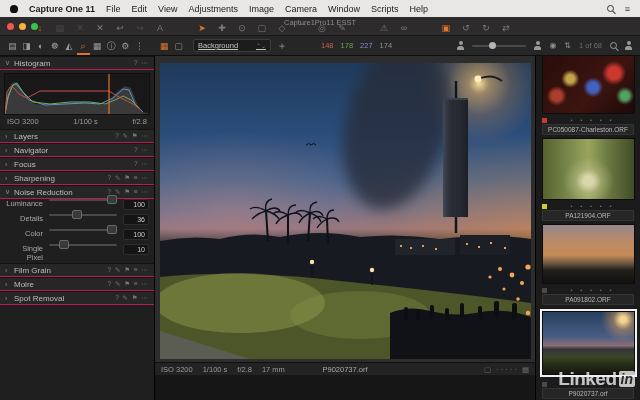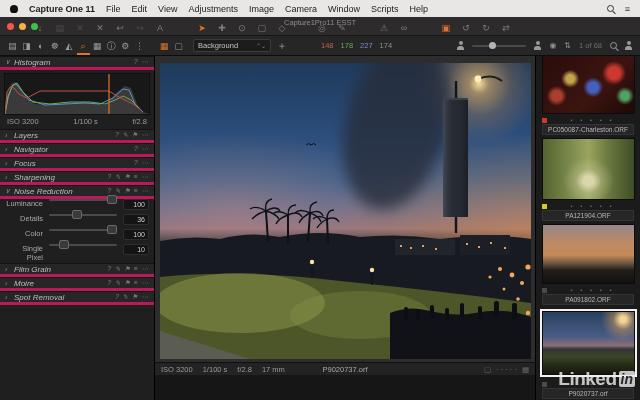--- a/index.html
+++ b/index.html
@@ -32,38 +32,38 @@
   .dim { color:#4e4e4e; }
 
   
   .toolbar2 { position:absolute; top:36px; left:0; width:640px; height:20px; background:#262626;
     border-bottom:1px solid #0d0d0d; display:flex; align-items:center; font-size:9px; color:#8f8f8f; }
   .tabs { display:flex; width:152px; justify-content:space-between; padding:0 6px; }
   .tab { width:13px; height:18px; text-align:center; line-height:18px; font-size:9px; color:#9a9a9a; }
   .tab.active { color:#e0742c; border-bottom:2px solid #e0742c; }
   .vtoggle { display:flex; gap:6px; margin-left:8px; }
   .bgsel { margin-left:10px; width:78px; height:13px; background:#1c1c1c; border:1px solid #3c3c3c;
-    border-radius:2px; font-size:7.5px; color:#c3c3c3; display:flex; align-items:center; padding:0 4px; }
+    border-radius:2px; font-size:7.5px; color:#c3c3c3; display:flex; align-items:center; padding:0 4px;text-decoration:underline; }
   .bgsel .arrows { margin-left:auto; font-size:6px; color:#888; line-height:6px; }
   .plus { margin-left:6px; color:#9a9a9a; font-size:10px; }
   .rgb { display:flex; gap:7px; margin-left:34px; font-size:7.5px; }
   .rcluster { margin-left:auto; display:flex; align-items:center; gap:8px; padding-right:8px; font-size:8px; }
   .slider-sm { width:54px; height:2px; background:#4a4a4a; border-radius:1px; position:relative; }
   .slider-sm .knob { position:absolute; top:-3px; left:30%; width:7px; height:7px; border-radius:50%; background:#b5b5b5; }
   .person { width:7px; height:9px; position:relative; }
   .person::before { content:""; position:absolute; top:0; left:2px; width:4px; height:4px; border-radius:50%; background:#9a9a9a; }
   .person::after { content:""; position:absolute; bottom:0; left:0; width:7px; height:4px; border-radius:3px 3px 0 0; background:#9a9a9a; }
   .mag2 { width:7px; height:7px; border:1.2px solid #9a9a9a; border-radius:50%; position:relative; }
   .mag2::after { content:""; position:absolute; width:4px; height:1.2px; background:#9a9a9a; bottom:-2px; right:-3px; transform:rotate(45deg); }
   .counter { color:#6f6f6f; font-size:7.5px; }
 
   
   .leftpanel { position:absolute; top:56px; left:0; width:155px; bottom:0; background:#1f1f1f; border-right:1px solid #000; }
   .sechead { height:14px; display:flex; align-items:center; padding:0 5px; background:#262626;
-    border-top:1px solid #131313; border-bottom:3px solid #be185d; font-size:8px; color:#bdbdbd;font-style:italic; }
+    border-top:1px solid #131313; border-bottom:1px solid #be185d; font-size:8px; color:#bdbdbd; }
   .sechead .chev { width:9px; color:#8a8a8a; font-size:7px; }
   .sechead .acticons { margin-left:auto; font-size:6.5px; color:#777; letter-spacing:1px; }
   .hist { margin:3px 4px 1px 4px; height:42px; background:#181818; border:1px solid #101010; position:relative; }
   .exifrow { display:flex; justify-content:space-between; padding:1px 7px 3px 7px; font-size:7.5px; color:#9c9c9c; }
   .sliderrow { display:flex; align-items:flex-start; height:15px; padding:0 5px; font-size:7.5px; color:#a8a8a8; }
   .sliderrow .lbl { width:44px; text-align:right; padding-right:6px; }
   .track { flex:1; height:2px; background:#4a4a4a; border-radius:1px; position:relative; }
   .knobsq { position:absolute; top:-4px; width:10px; height:9px; background:#3a3a3a; border:1px solid #6a6a6a; border-radius:2px; }
   .valbox { width:26px; height:11px; margin-left:6px; background:#141414; border:1px solid #2e2e2e;
     border-radius:2px; color:#cfcfcf; font-size:7px; text-align:right; padding:1px 3px 0 0; }

